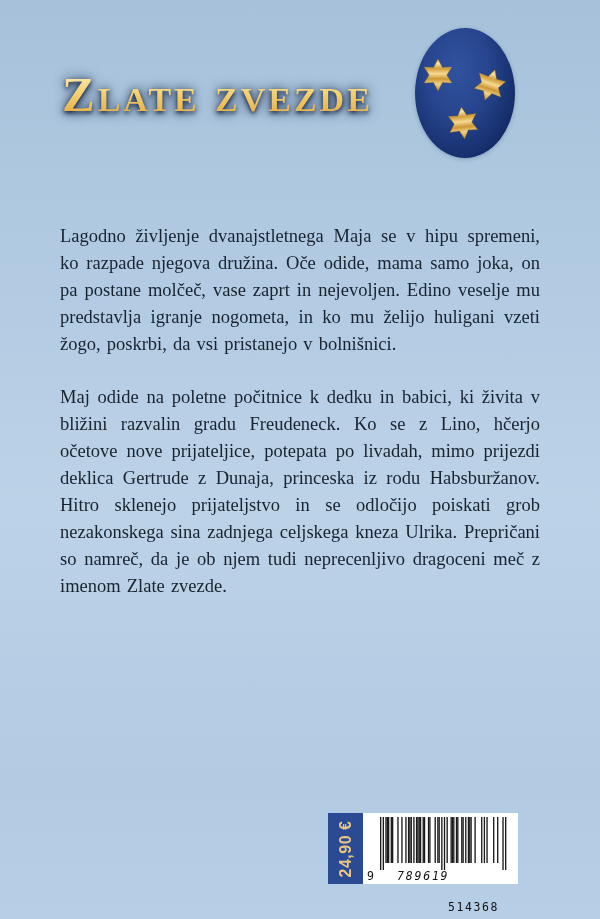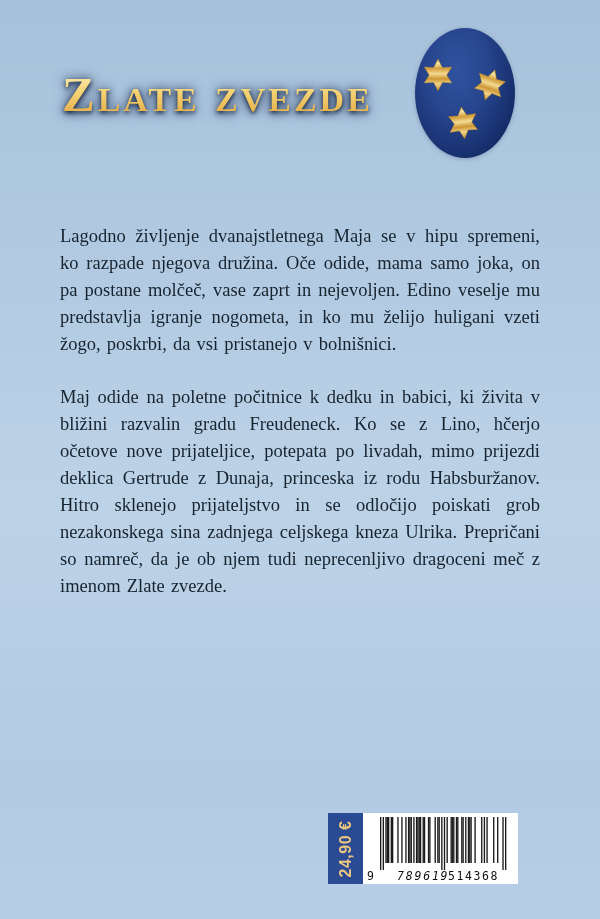--- a/index.html
+++ b/index.html
@@ -67,21 +67,21 @@
     position:relative;
   }
   .barcode-bars{position:absolute;left:17px;top:4px;}
   .barcode-digits{
     position:absolute;top:56px;left:0;right:0;height:15px;
     font-family:"DejaVu Sans Mono","Liberation Mono",monospace;
     font-size:11.5px;color:#111;line-height:15px;
   }
   .bd-first{position:absolute;left:4px;}
   .bd-left{position:absolute;left:34px;letter-spacing:1.8px;font-style:italic;}
-  .bd-right{position:absolute;left:85px;letter-spacing:1.6px;}
+  .bd-right{position:absolute;left:85px;letter-spacing:1.6px;margin-top:31px;}
 </style>
 </head>
 <body>
 
 <div class="cover">
 
   <div class="book-title">Zlate zvezde</div>
 
   <div class="emblem">
     <svg class="star-1" width="36" height="36" viewBox="-18 -18 36 36">

